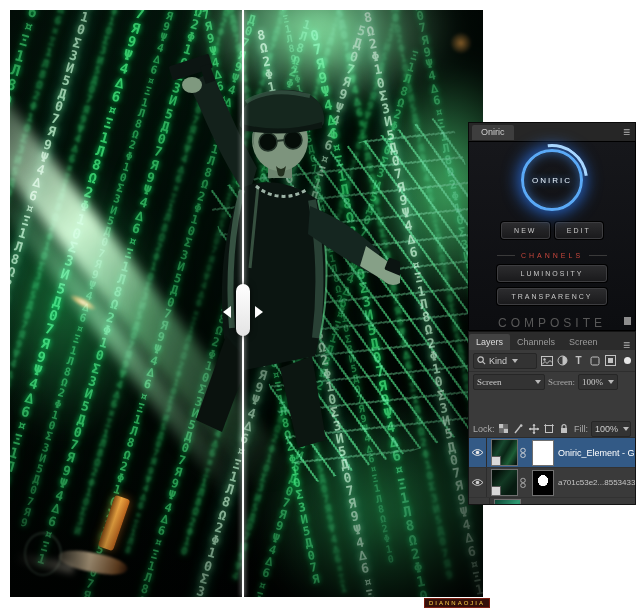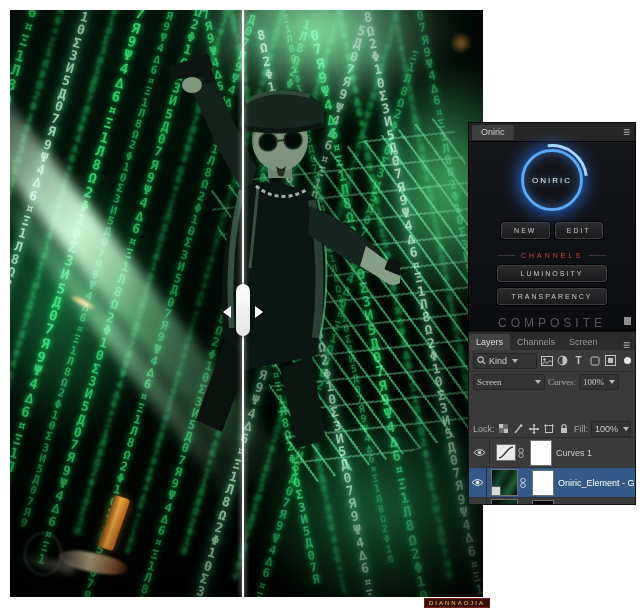--- a/index.html
+++ b/index.html
@@ -1565,21 +1565,21 @@
           </svg>
       </span>
       <span class="f-dot"></span>
     </div>
 
     <div class="lp-row lp-blend">
       <div class="combo blend-box">
         <span>Screen</span>
         <span class="chev"></span>
       </div>
-      <span class="lp-label">Curves:</span>
+      <span class="lp-label">Screen:</span>
       <div class="combo val-box">
         <span>100%</span>
         <span class="chev"></span>
       </div>
     </div>
 
     <div class="lp-row lp-lock">
       <span class="lp-label">Lock:</span>
       <span class="lock-ic">
         <svg width="9" height="9" viewBox="0 0 8 8">
@@ -1615,42 +1615,20 @@
       </span>
       <span class="lp-label" style="margin-left:auto">Fill:</span>
       <div class="combo val-box">
         <span>100%</span>
         <span class="chev"></span>
       </div>
     </div>
 
     <div class="lp-list">
 
-      <div class="layer-row">
-        <span class="eye-cell">
-          <svg width="13" height="9" viewBox="0 0 13 9">
-              <path d="M1,4.5 Q6.5,-1.5 12,4.5 Q6.5,10.5 1,4.5Z" fill="none" stroke="#cfcfcf"></path>
-              <circle cx="6.5" cy="4.5" r="1.8" fill="#cfcfcf"></circle>
-            </svg>
-        </span>
-        <span class="thumb adj-thumb">
-          <svg width="18" height="15">
-              <rect width="18" height="15" fill="#e9e9e9"></rect>
-              <path d="M2,13 C7,13 10,2 16,2" stroke="#333" fill="none" stroke-width="1.5"></path>
-            </svg>
-        </span>
-        <span class="link-cell">
-          <svg width="8" height="12" viewBox="0 0 9 12">
-              <rect x="2" y="0.8" width="5" height="4.6" rx="2" fill="none" stroke="#bbb"></rect>
-              <rect x="2" y="6.4" width="5" height="4.6" rx="2" fill="none" stroke="#bbb"></rect>
-            </svg>
-        </span>
-        <span class="thumb mask-thumb"></span>
-        <span class="layer-name">Curves 1</span>
-      </div>
 
       <div class="layer-row selected">
         <span class="eye-cell">
           <svg width="13" height="9" viewBox="0 0 13 9">
               <path d="M1,4.5 Q6.5,-1.5 12,4.5 Q6.5,10.5 1,4.5Z" fill="none" stroke="#e8e8e8"></path>
               <circle cx="6.5" cy="4.5" r="1.8" fill="#e8e8e8"></circle>
             </svg>
         </span>
         <span class="thumb img-thumb thumb-oniric">
           <span class="so-badge"></span>

